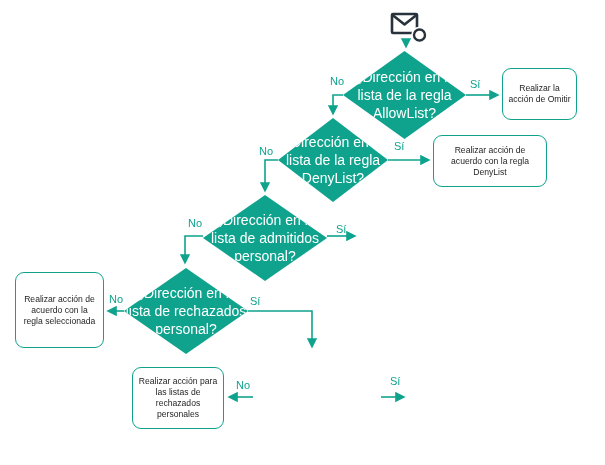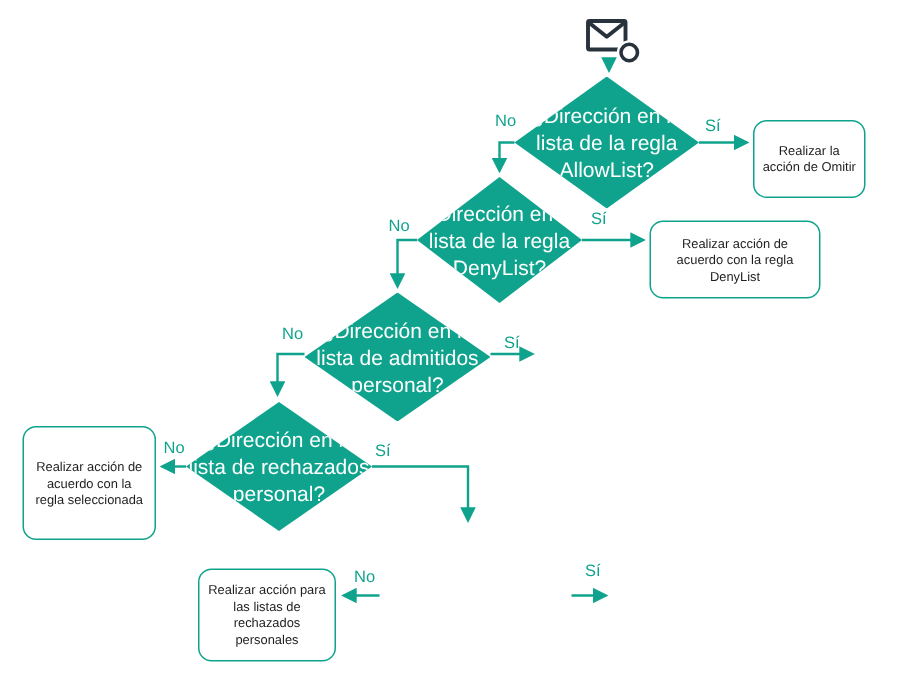--- a/index.html
+++ b/index.html
@@ -5,21 +5,21 @@
   html,body{margin:0;padding:0;background:#fff;}
   .canvas{position:relative;width:605px;height:465px;background:#fff;overflow:hidden;
           font-family:"Liberation Sans",sans-serif;}
   .wires{position:absolute;left:0;top:0;pointer-events:none;}
   .diamond{position:absolute;display:flex;align-items:center;justify-content:center;
            text-align:center;color:#fff;background:#0FA38D;
            clip-path:polygon(50% 0,100% 50%,50% 100%,0 50%);}
   .diamond span{white-space:pre-line;font-size:14px;line-height:1.3;}
   .box{position:absolute;box-sizing:border-box;display:flex;align-items:center;justify-content:center;
        text-align:center;color:#1E1E1E;background:#fff;border:1.5px solid #0FA38D;border-radius:9px;
-       padding:2px;margin-top:12px;}
+       padding:2px;}
   .box span{white-space:pre-line;font-size:8.6px;line-height:1.28;}
   .elabel{position:absolute;color:#0FA38D;font-size:11px;line-height:1;}
   .iconwrap{position:absolute;left:388px;top:10px;width:40px;height:36px;}
   
   .d1{left:343px;top:51px;width:123px;height:88px;}
   .d2{left:278px;top:118px;width:110px;height:84px;}
   .d3{left:203px;top:195px;width:124px;height:86px;}
   .d4{left:124px;top:268px;width:124px;height:86px;}
   .d5{left:253px;top:352px;width:128px;height:90px;}
   

